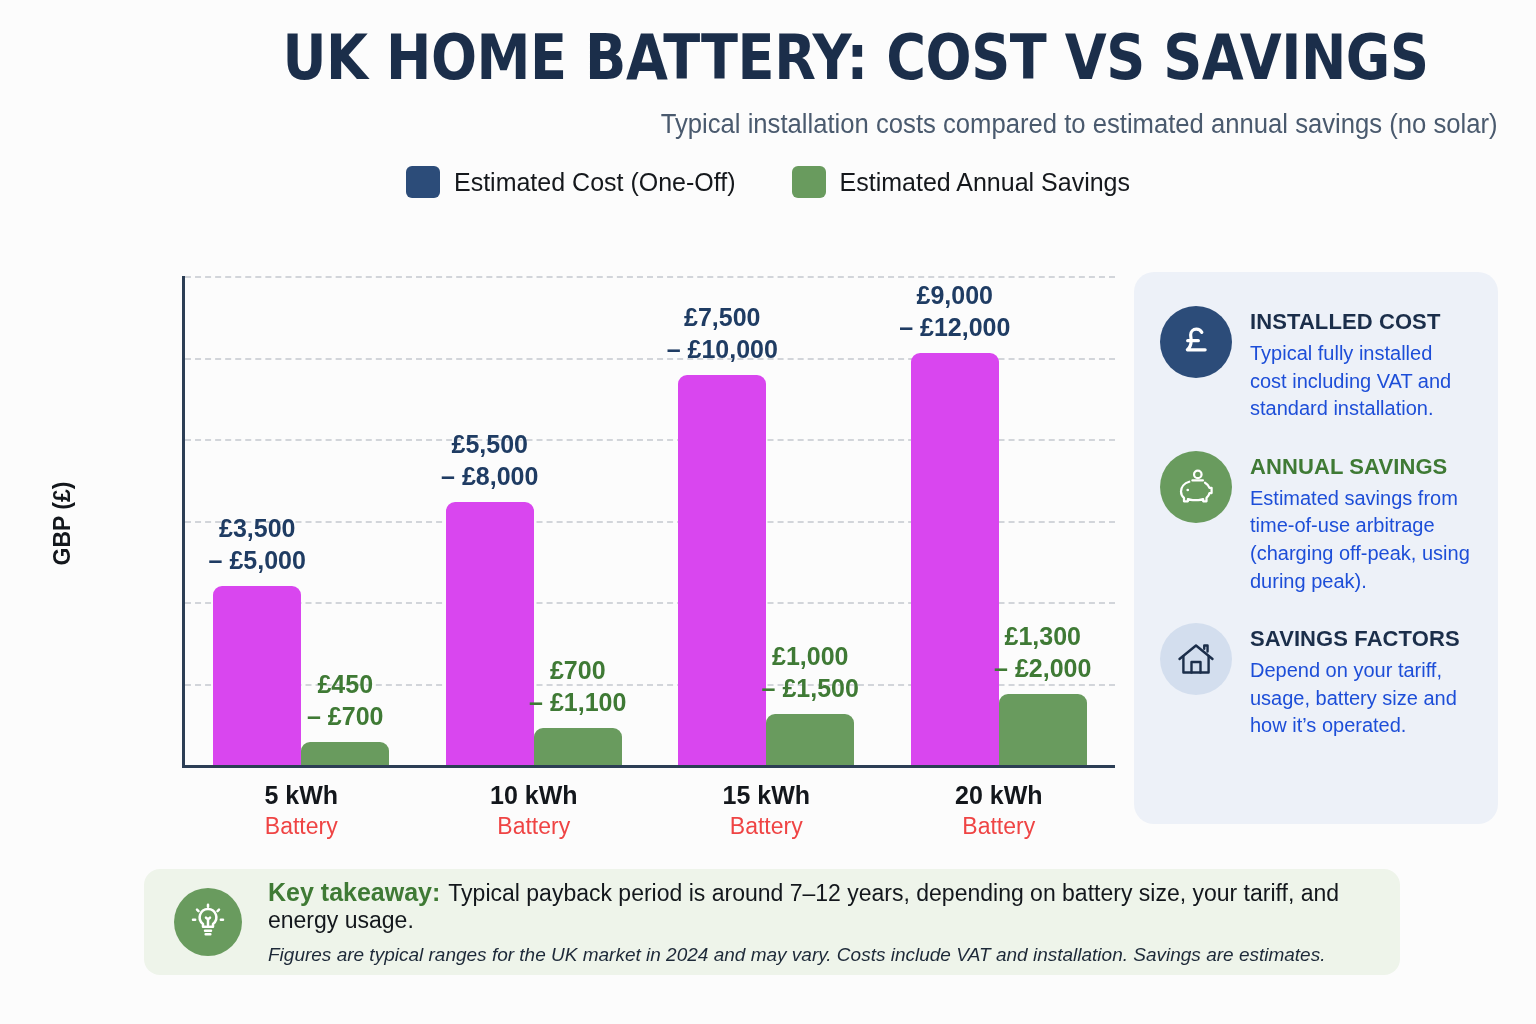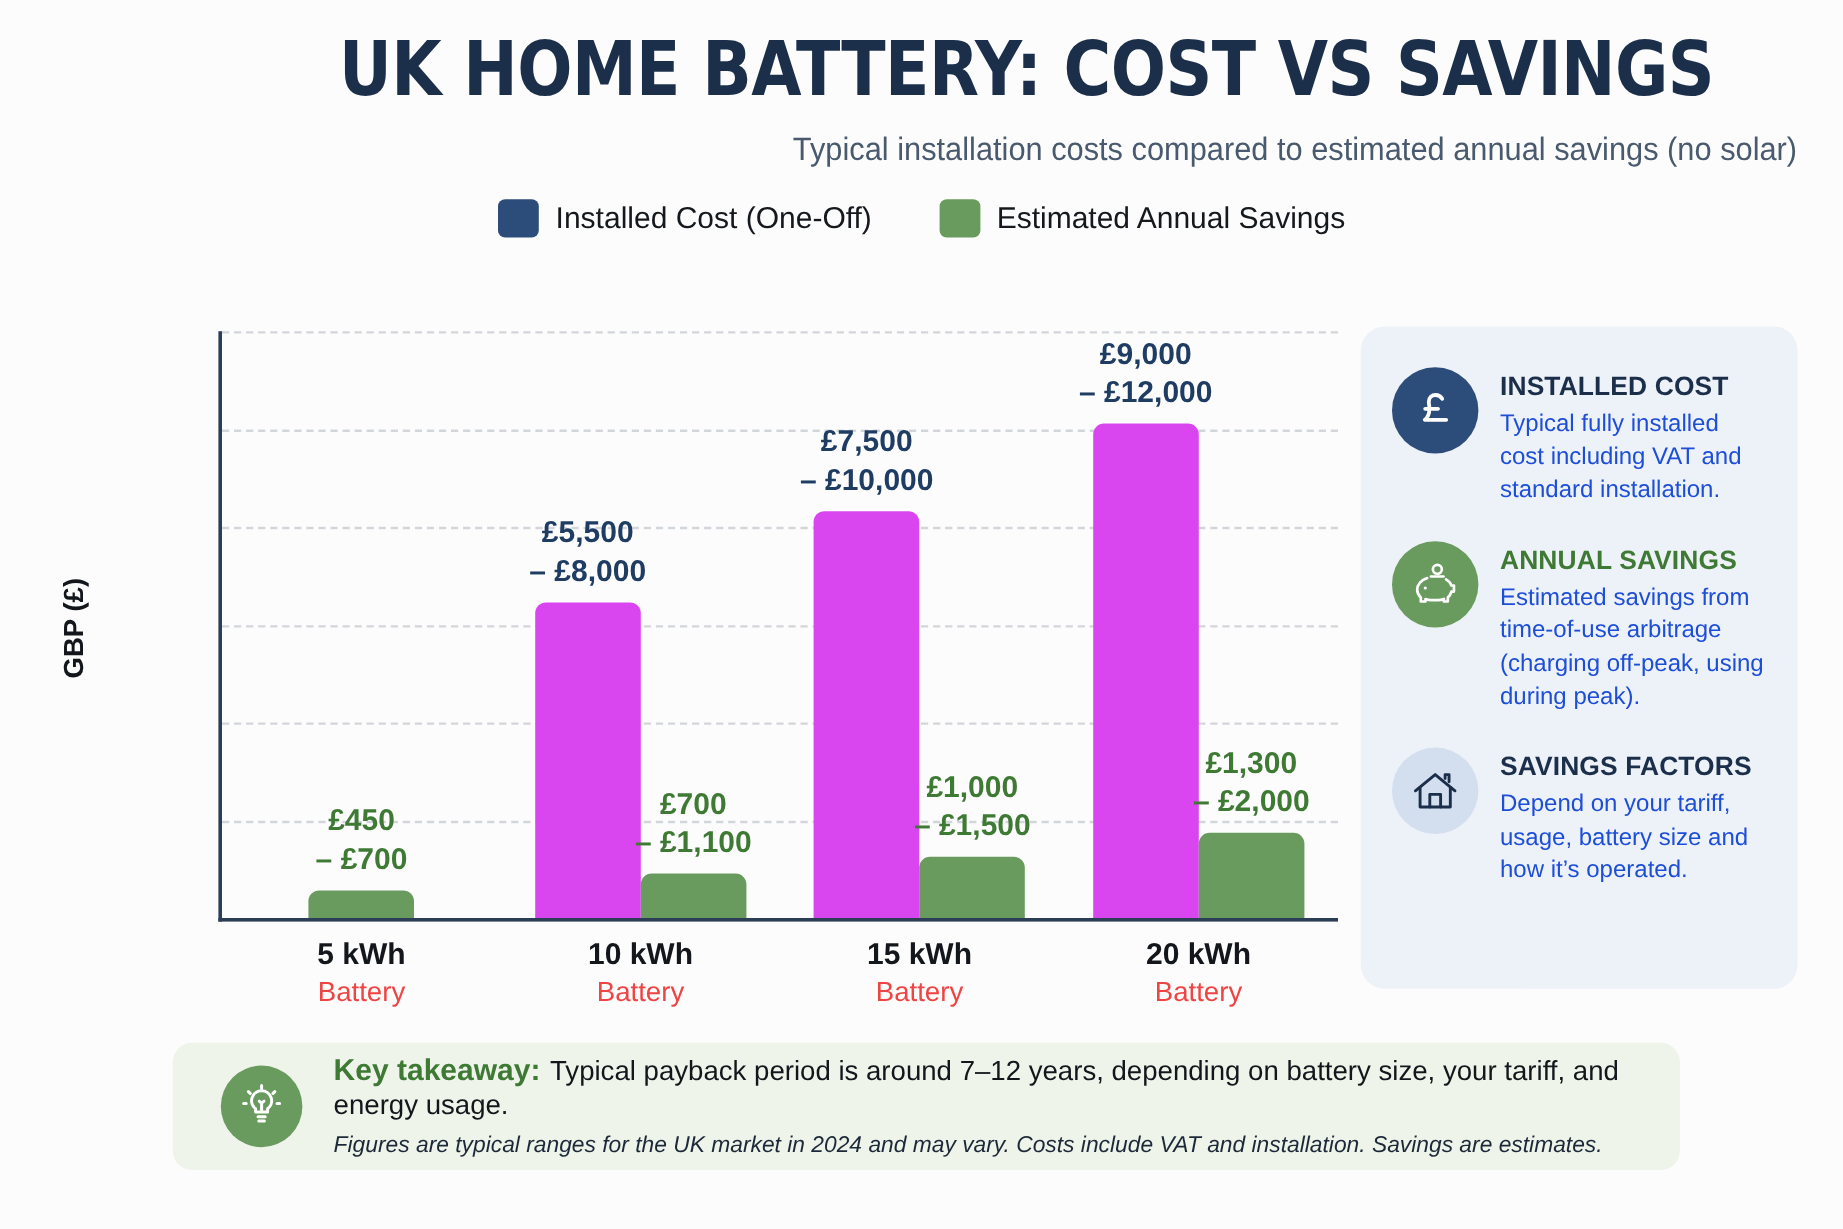--- a/index.html
+++ b/index.html
@@ -163,21 +163,21 @@
   
   #takeaway {
     position: absolute;
     left: 144px; top: 869px;
     width: 1256px; height: 106px;
     background: #EEF4EA;
     border-radius: 16px;
     display: flex;
     align-items: center;
     gap: 26px;
-    padding: 0 40px;
+    padding: 0 30px;
     box-sizing: border-box;
   }
   #takeaway-icon {
     width: 68px; height: 68px;
     border-radius: 50%;
     background: #699B5E;
     flex: 0 0 68px;
     display: flex; align-items: center; justify-content: center;
   }
   #takeaway-line1 { font-size: 23px; color: #13171C; }
@@ -193,21 +193,21 @@
 <body>
 
 <div id="header">
   <div id="chart-title">UK HOME BATTERY: COST VS SAVINGS</div>
   <div id="chart-subtitle">Typical installation costs compared to estimated annual savings (no solar)</div>
 </div>
 
 <div id="legend">
   <div class="legend-item">
     <span class="legend-swatch" style="background:#2C4C79"></span>
-    <span class="legend-label">Installed Cost (One-Off)</span>
+    <span class="legend-label">Estimated Cost (One-Off)</span>
   </div>
   <div class="legend-item">
     <span class="legend-swatch" style="background:#699B5E"></span>
     <span class="legend-label">Estimated Annual Savings</span>
   </div>
 </div>
 
 <div id="chart-area">
   <div id="y-axis-title">GBP (£)</div>
   <div id="plot">
@@ -215,20 +215,26 @@
         <div class="gridline" style="top: 407.5px;"></div>
         <div class="gridline" style="top: 326px;"></div>
         <div class="gridline" style="top: 244.5px;"></div>
         <div class="gridline" style="top: 163px;"></div>
         <div class="gridline" style="top: 81.5px;"></div>
         <div class="gridline" style="top: 0px;"></div>
       </div>
     <div id="yticks"></div>
     <div id="bars">
         <div class="bar-group">
+          <div class="bar cost" style="height: 179.3px;">
+            <div class="bar-label">
+              <div>£3,500</div>
+              <div>– £5,000</div>
+            </div>
+          </div>
           <div class="bar savings" style="height: 23.4312px;">
             <div class="bar-label">
               <div>£450</div>
               <div>– £700</div>
             </div>
           </div>
           <div class="xtick">
             <div class="xt-main">5 kWh</div>
             <div class="xt-sub">Battery</div>
           </div>
@@ -245,21 +251,21 @@
               <div>£700</div>
               <div>– £1,100</div>
             </div>
           </div>
           <div class="xtick">
             <div class="xt-main">10 kWh</div>
             <div class="xt-sub">Battery</div>
           </div>
         </div>
         <div class="bar-group">
-          <div class="bar cost" style="height: 339px;">
+          <div class="bar cost" style="height: 390px;">
             <div class="bar-label">
               <div>£7,500</div>
               <div>– £10,000</div>
             </div>
           </div>
           <div class="bar savings" style="height: 50.9375px;">
             <div class="bar-label">
               <div>£1,000</div>
               <div>– £1,500</div>
             </div>

